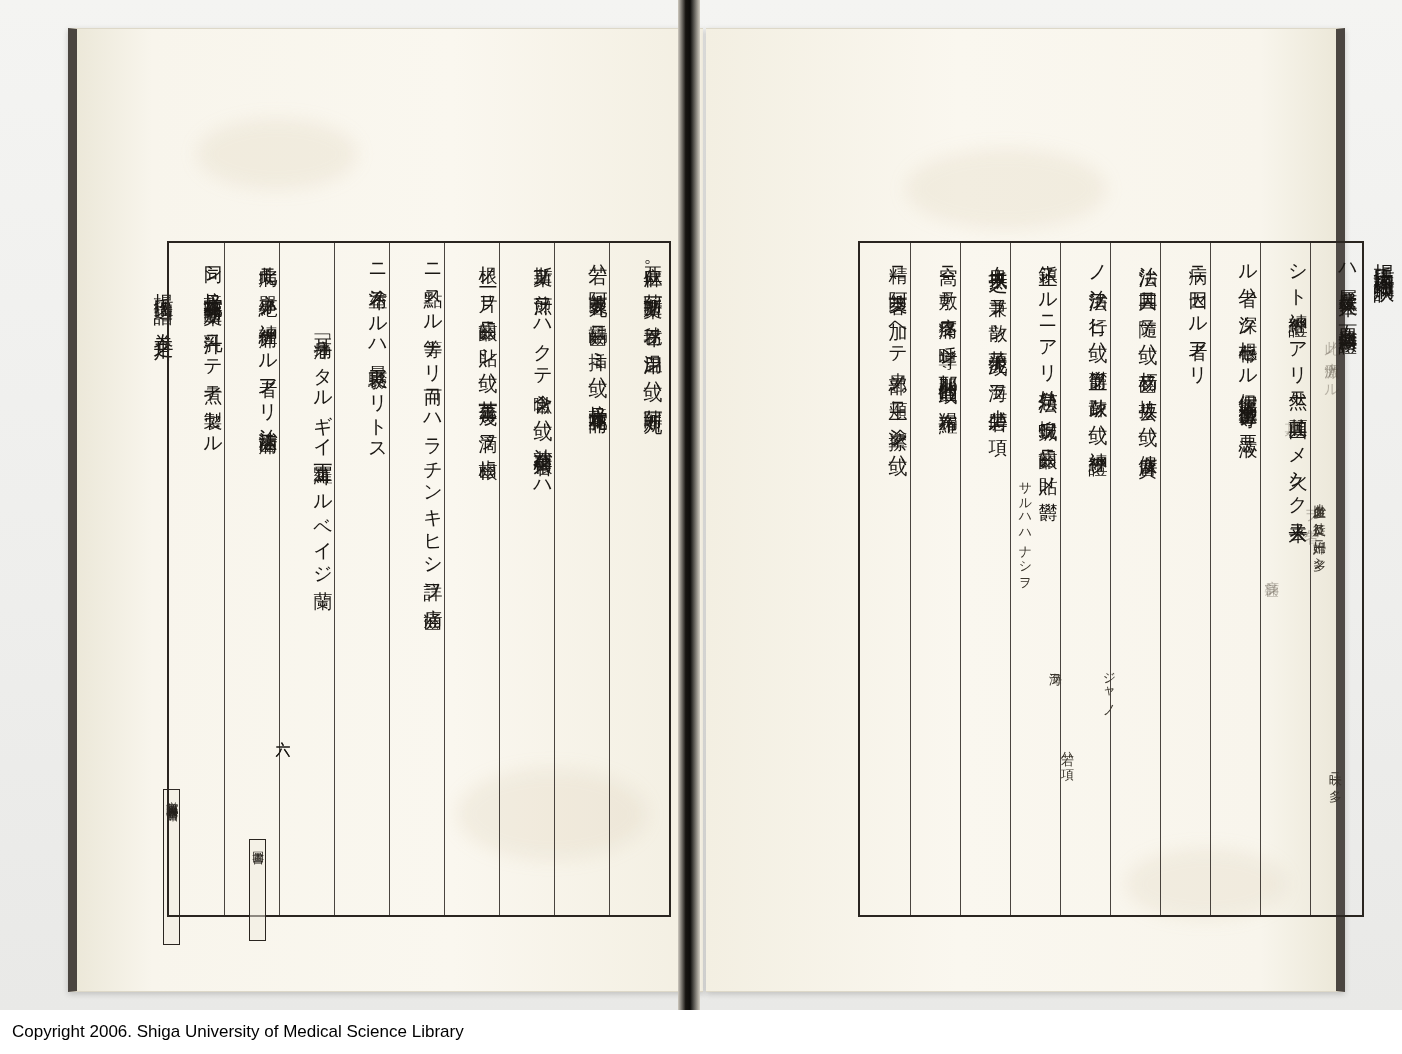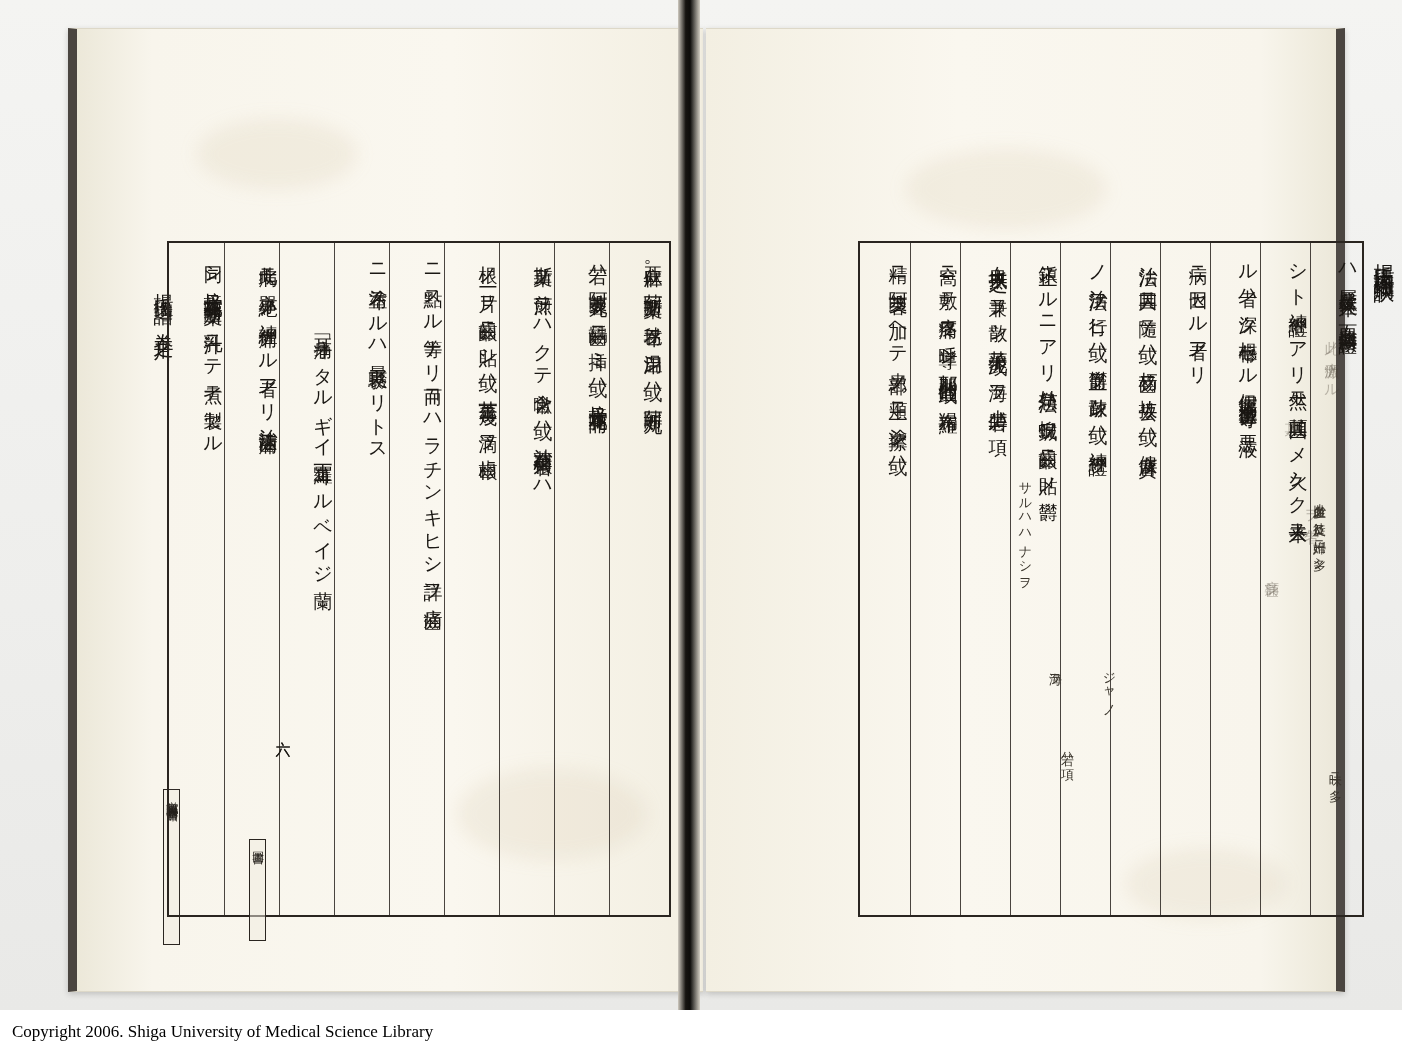--- a/index.html
+++ b/index.html
@@ -186,21 +186,21 @@
 
   
   #copyright {
     position: absolute;
     left: 0;
     top: 1010px;
     width: 1402px;
     height: 44px;
     background: #ffffff;
     color: #000000;
-    font-family: Liberation Serif, serif;
+    font-family: Liberation Sans, sans-serif;
     font-size: 17px;
     display: flex;
     align-items: center;
     padding-left: 12px;
     box-sizing: border-box;
   }
 </style>
 </head>
 <body>
 

